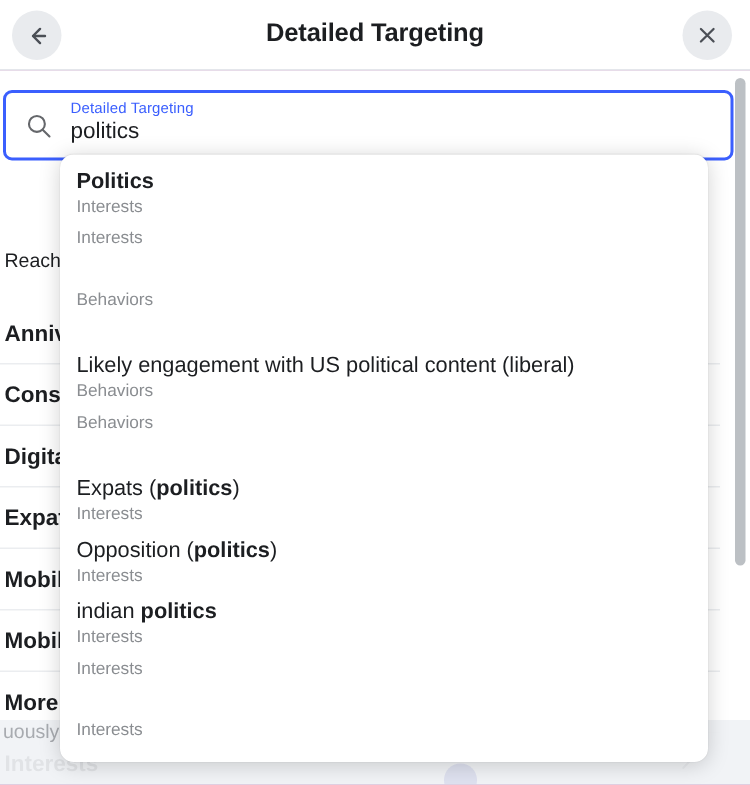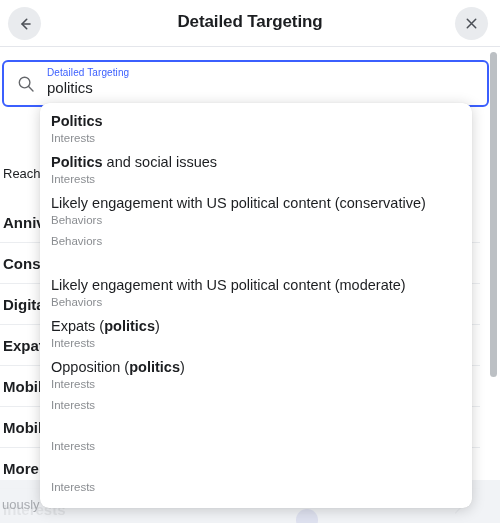--- a/index.html
+++ b/index.html
@@ -182,21 +182,21 @@
     left: 0;
     bottom: 0;
     width: 500px;
     height: 43px;
     background: #f0f2f5;
     opacity: 0.93;
   }
   .bottom-text {
     position: absolute;
     left: 2px;
-    bottom: 11px;
+    bottom: 28px;
     font-size: 13px;
     color: #a8abb0;
     white-space: nowrap;
     margin-top: 28px;
   }
   .bottom-dot {
     position: absolute;
     left: 296px;
     bottom: -8px;
     width: 22px;
@@ -344,43 +344,42 @@
     <div class="bottom-dot"></div>
   </div>
 
   <div class="suggest">
     <div class="suggest-scroll">
         <div class="sug-item">
           <div class="sug-title"><span class="norm"></span><b>Politics</b><span class="norm"></span></div>
           <div class="sug-sub">Interests</div>
         </div>
         <div class="sug-item">
-          <div class="sug-title"><span class="norm"></span><b>Politics</b><span class="norm"> and social issues</span></div>
-          <div class="sug-sub">Interests</div>
-        </div>
-        <div class="sug-item">
-          <div class="sug-title"><span class="norm">Likely engagement with US political content (conservative)</span><b></b><span class="norm"></span></div>
+          <div class="sug-sub">Interests</div>
+        </div>
+        <div class="sug-item">
           <div class="sug-sub">Behaviors</div>
         </div>
         <div class="sug-item">
+          <div class="sug-title"><span class="norm">Likely engagement with US political content (liberal)</span><b></b><span class="norm"></span></div>
           <div class="sug-sub">Behaviors</div>
         </div>
         <div class="sug-item">
-          <div class="sug-title"><span class="norm">Likely engagement with US political content (moderate)</span><b></b><span class="norm"></span></div>
           <div class="sug-sub">Behaviors</div>
         </div>
         <div class="sug-item">
           <div class="sug-title"><span class="norm">Expats (</span><b>politics</b><span class="norm">)</span></div>
           <div class="sug-sub">Interests</div>
         </div>
         <div class="sug-item">
           <div class="sug-title"><span class="norm">Opposition (</span><b>politics</b><span class="norm">)</span></div>
           <div class="sug-sub">Interests</div>
         </div>
         <div class="sug-item">
+          <div class="sug-title"><span class="norm">indian </span><b>politics</b><span class="norm"></span></div>
           <div class="sug-sub">Interests</div>
         </div>
         <div class="sug-item">
           <div class="sug-sub">Interests</div>
         </div>
         <div class="sug-item">
           <div class="sug-sub">Interests</div>
         </div>
       </div>
   </div>

